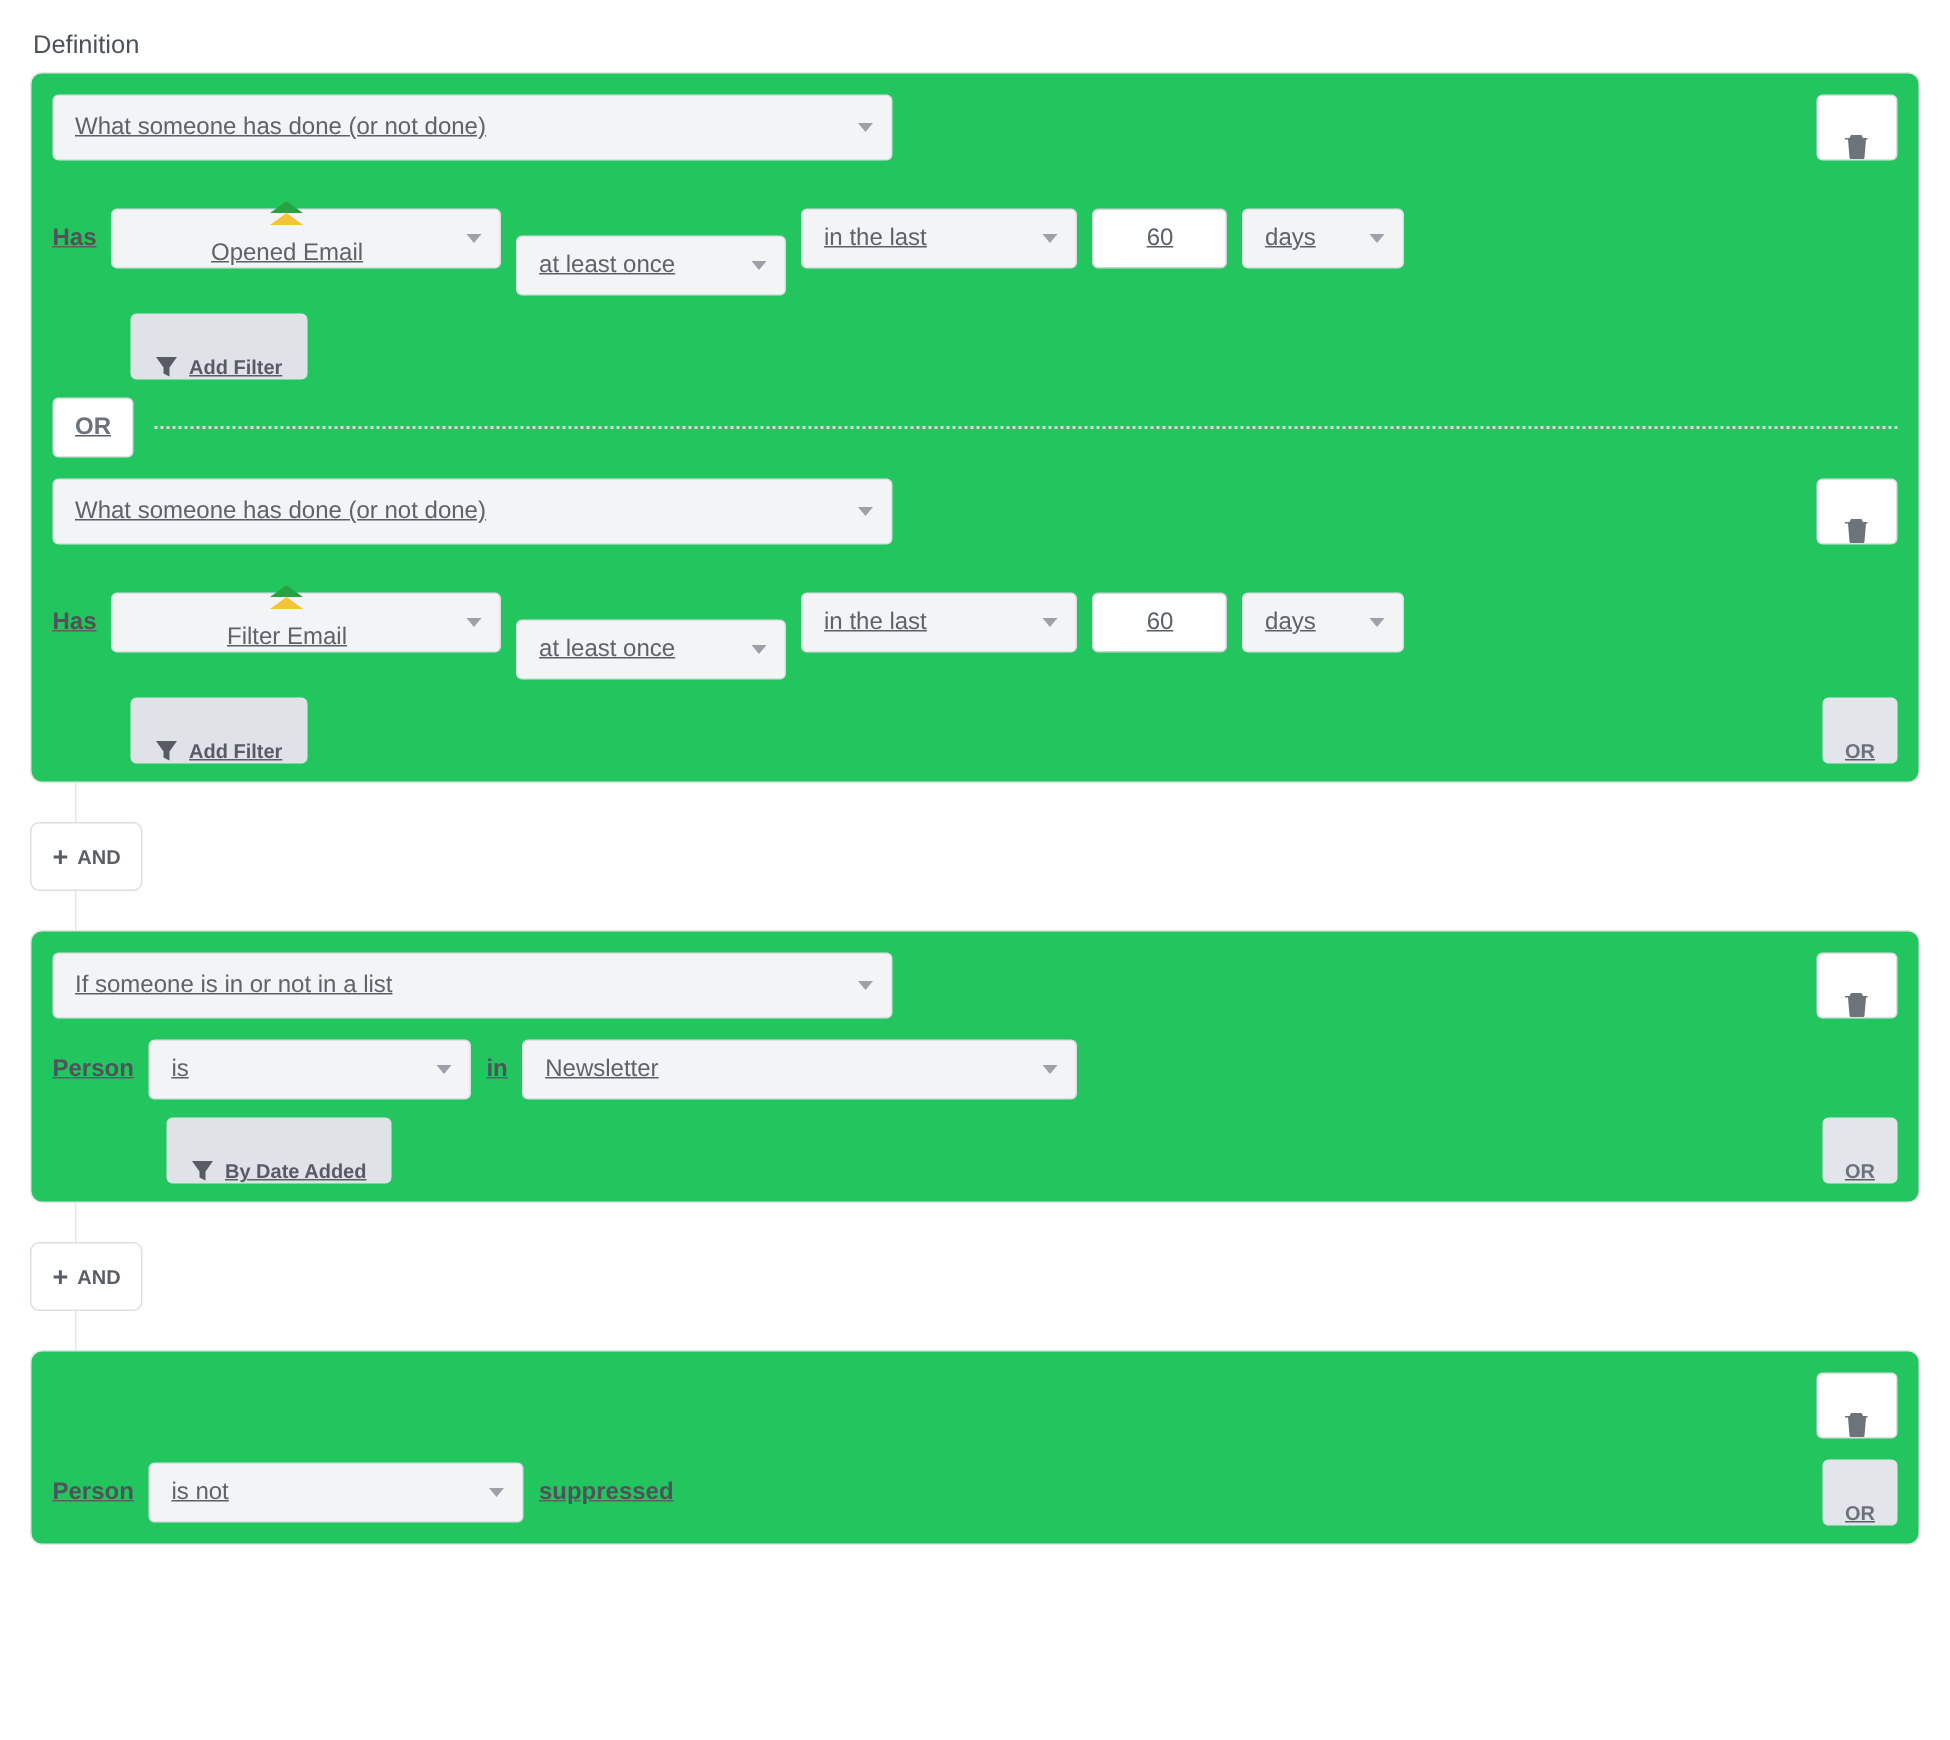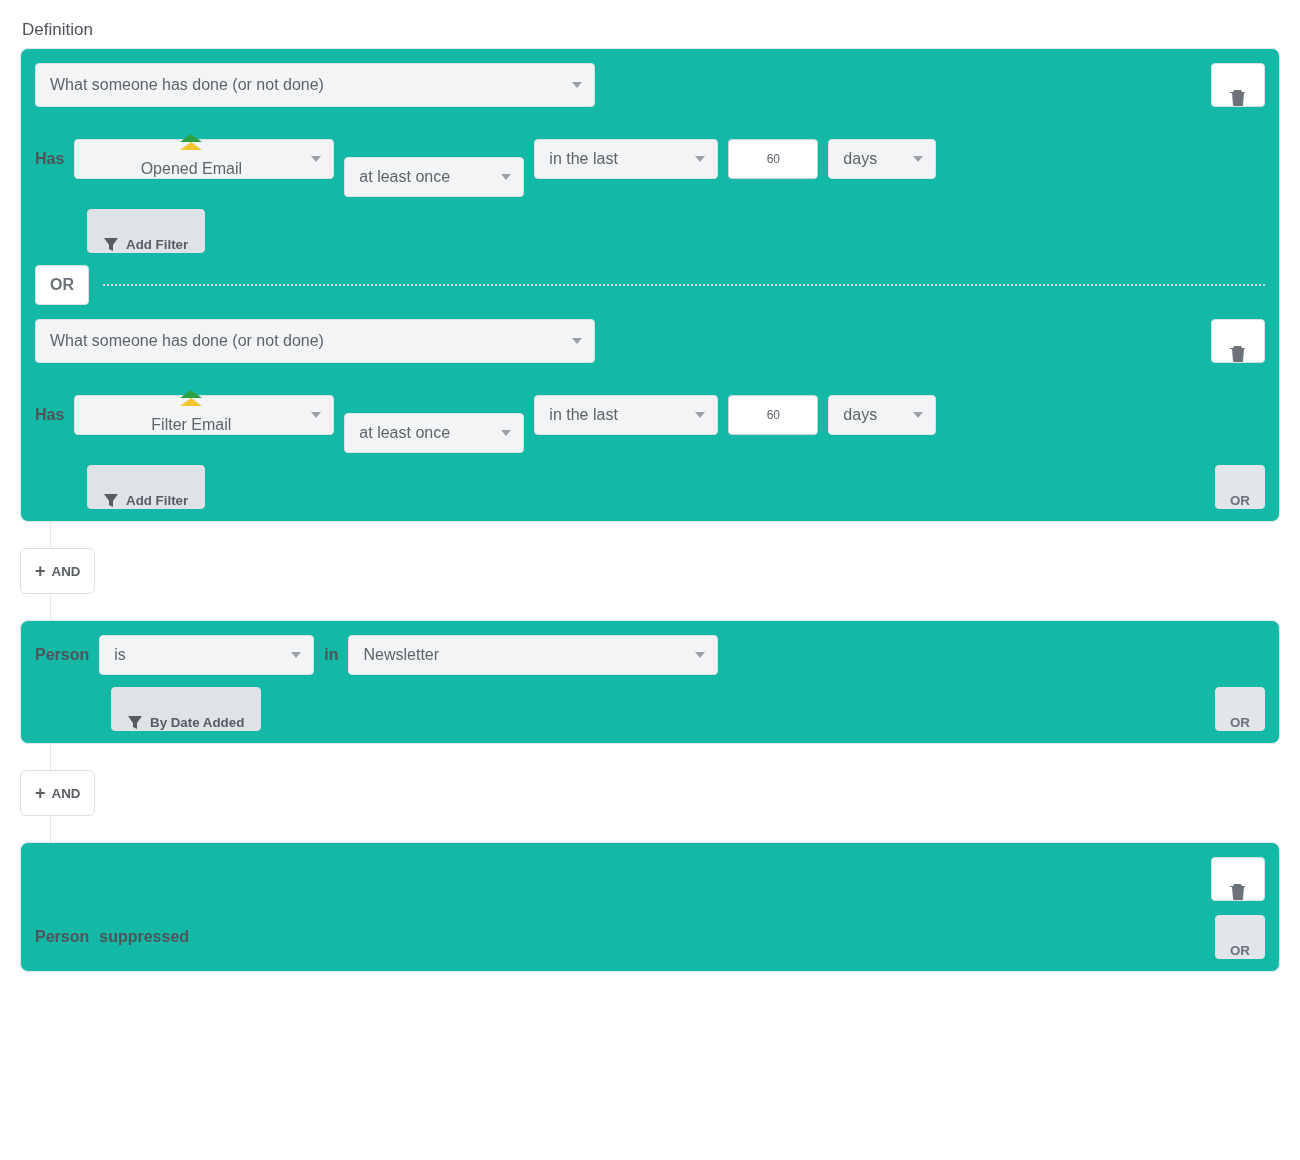--- a/index.html
+++ b/index.html
@@ -13,21 +13,22 @@
   }
   .heading {
     font-size: 17px;
     color: #4d5258;
     margin: 0 0 8px 2px;
   }
   .group {
     border: 1px solid #e3e6e9;
     border-radius: 8px;
     padding: 14px 14px 10px 14px;
-    background: #14b8a6;
+    background: #22c55e;
+    text-decoration: underline;
   }
   .row {
     display: flex;
     align-items: center;
     gap: 10px;
     flex-wrap: wrap;
     margin-bottom: 12px;
   }
   .row.top { align-items: stretch; margin-bottom: 14px; }
   .row.top .spacer { flex: 1; }
@@ -74,21 +75,21 @@
     border-left: 11px solid transparent;
     border-right: 11px solid transparent;
   }
   .klaviyo-icon::before { border-bottom: 8px solid #2aa243; bottom: 8px; }
   .klaviyo-icon::after  { border-bottom: 8px solid #f3c433; bottom: 0; }
 
   .num-input {
     width: 90px; height: 40px;
     border: 1px solid #cfd3d8; border-radius: 4px;
     background: #fff; text-align: center;
-    font-size: 12px; color: #5a5f66;
+    font-size: 16px; color: #5a5f66;
   }
 
   .btn {
     display: inline-flex; align-items: flex-end; justify-content: center;
     height: 44px; padding: 0 16px;
     border: 1px solid #dcdfe3; border-radius: 4px;
     background: #fff; color: #5a5f66; font-weight: 700;
     cursor: pointer; gap: 8px;
   }
   .btn.gray { background: #dfe3e8; border-color: #dfe3e8; color: #575c63; }
@@ -245,20 +246,34 @@
 <div class="and-wrap">
   <div class="vline"></div>
   <button class="and-btn">
     <span class="plus">+</span>
     <span>AND</span>
   </button>
   <div class="vline"></div>
 </div>
 
 <div class="group">
+  <div class="row top">
+    <div class="select wide">
+      <span>If someone is in or not in a list</span>
+      <span class="caret"></span>
+    </div>
+    <div class="spacer"></div>
+    <button class="btn icon-only">
+      <span class="trash">
+        <svg viewBox="0 0 16 18" fill="#6e737a">
+            <path d="M2 5h12l-1 12a1 1 0 0 1-1 1H4a1 1 0 0 1-1-1L2 5zm3-3h6l1 2h3v1H0V4h3l1-2z"></path>
+          </svg>
+      </span>
+    </button>
+  </div>
 
   <div class="row">
     <span class="label-strong">Person</span>
     <div class="select sm w-isin">
       <span>is</span>
       <span class="caret"></span>
     </div>
     <span class="label-plain">in</span>
     <div class="select sm w-list">
       <span>Newsletter</span>
@@ -293,16 +308,20 @@
       <span class="trash">
         <svg viewBox="0 0 16 18" fill="#6e737a">
             <path d="M2 5h12l-1 12a1 1 0 0 1-1 1H4a1 1 0 0 1-1-1L2 5zm3-3h6l1 2h3v1H0V4h3l1-2z"></path>
           </svg>
       </span>
     </button>
   </div>
 
   <div class="row last">
     <span class="label-strong">Person</span>
+    <div class="select sm w-isnot">
+      <span>is not</span>
+      <span class="caret"></span>
+    </div>
     <span class="label-strong">suppressed</span>
     <button class="btn chip-or right-push">OR</button>
   </div>
 </div>
 
 </body></html>

